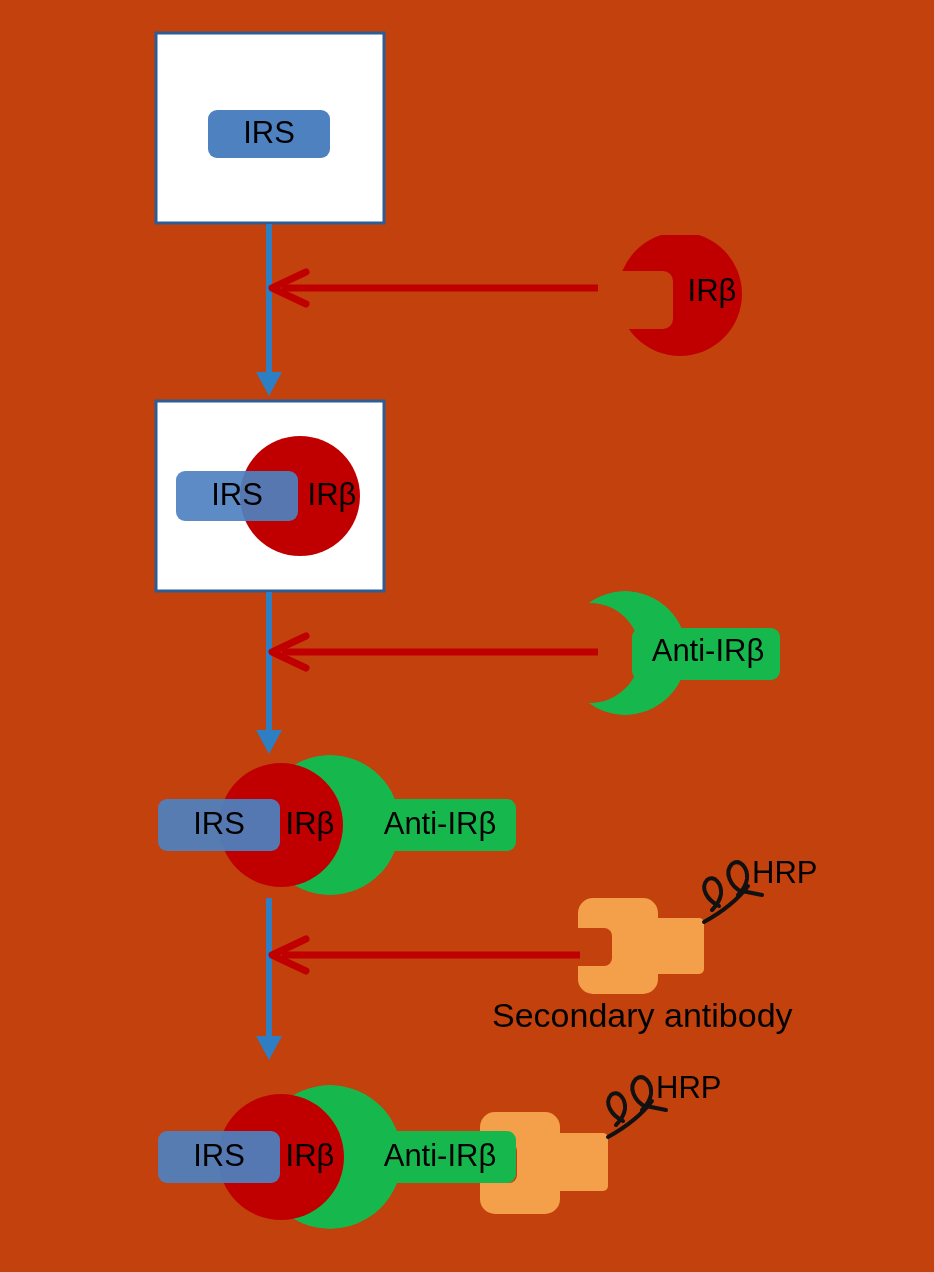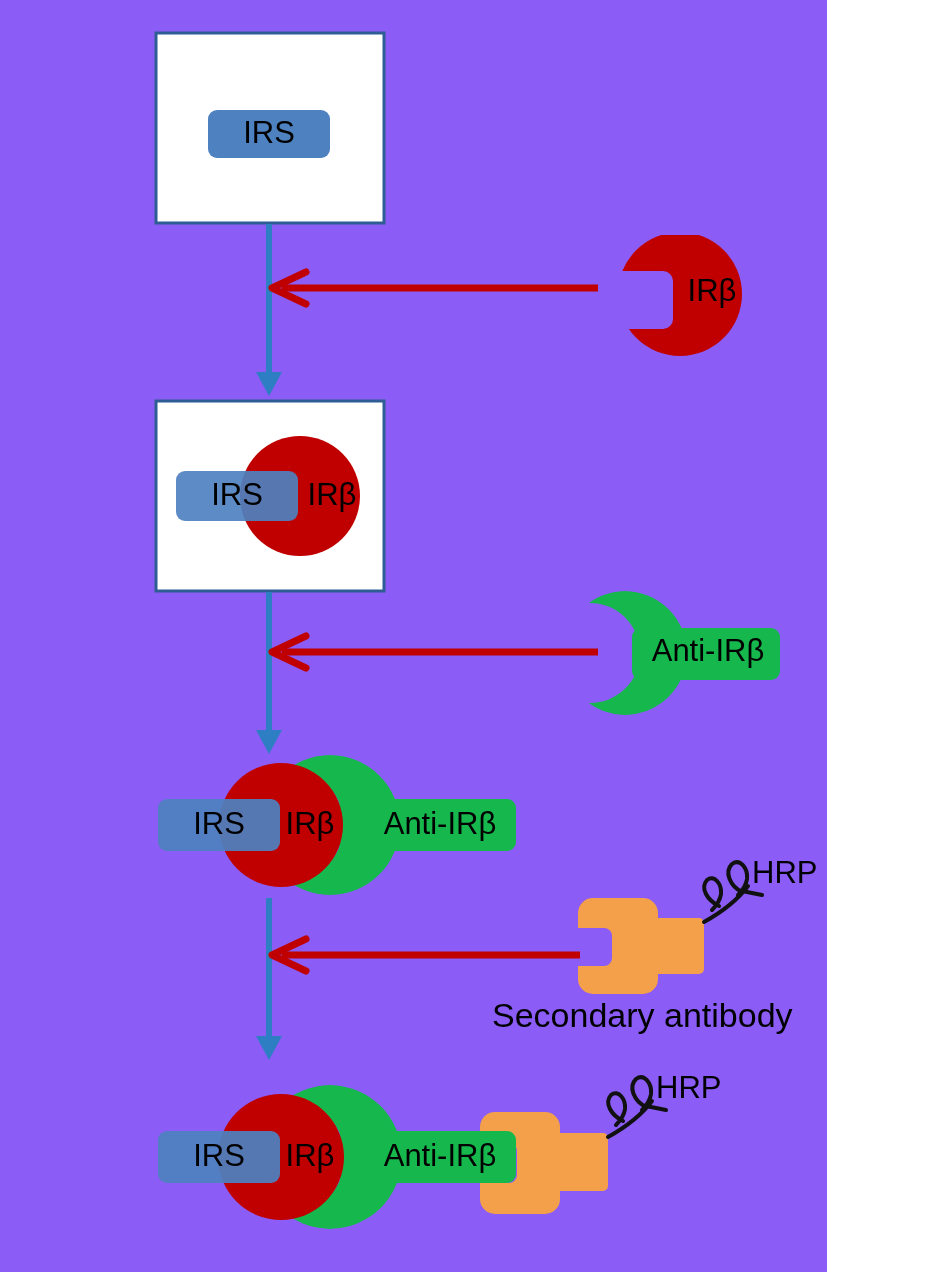--- a/index.html
+++ b/index.html
@@ -5,23 +5,23 @@
   html, body {
     margin: 0;
     padding: 0;
     background: #ffffff;
   }
   body {
     font-family: "Liberation Sans", sans-serif;
   }
   #diagram-root {
     position: relative;
-    width: 827px;
+    width: 934px;
     height: 1272px;
-    background: #8b5cf6;
+    background: #c2410c;
     overflow: hidden;
   }
   #diagram-svg {
     position: absolute;
     top: 0;
     left: 0;
     width: 934px;
     height: 1272px;
     display: block;
   }

